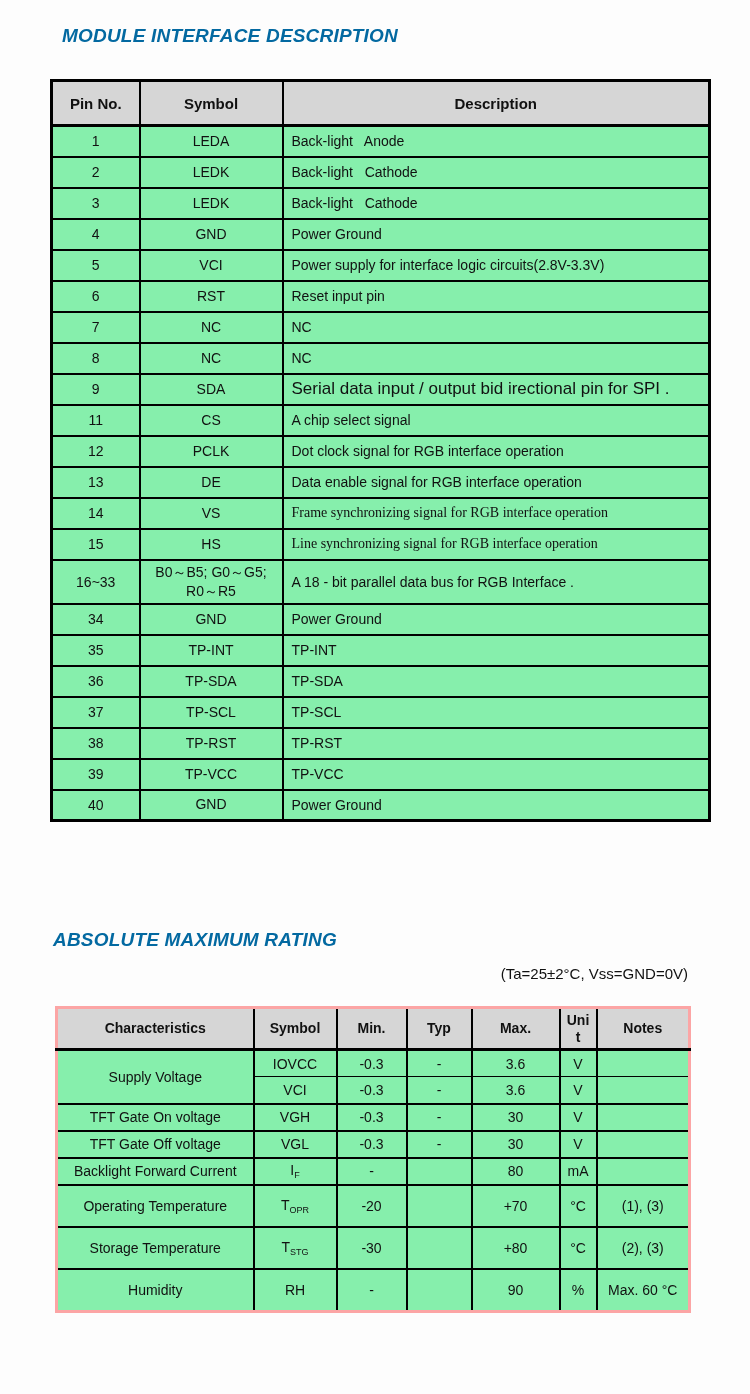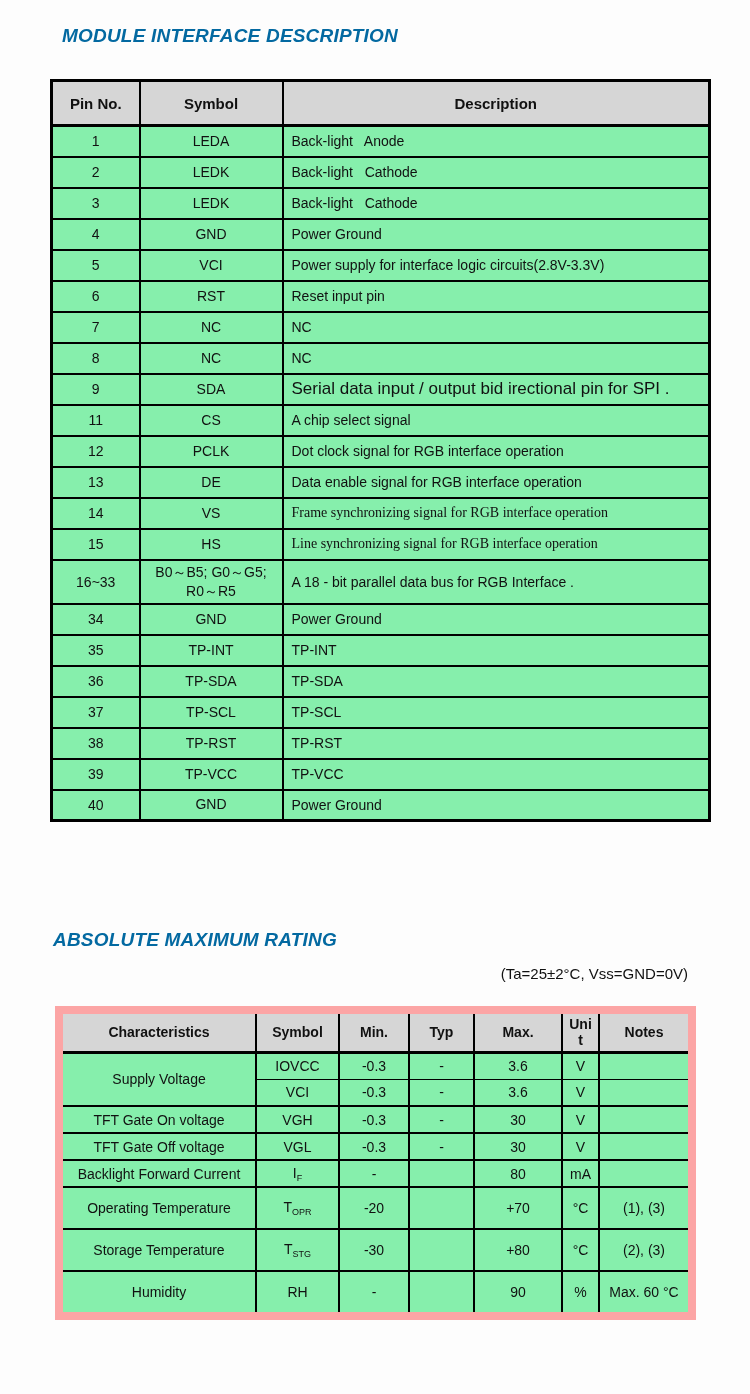--- a/index.html
+++ b/index.html
@@ -54,21 +54,21 @@
     vertical-align: middle;
   }
   #mi-table tr.tall td { height: 44px; }
   #mi-table .c-pin { text-align: center; }
   #mi-table .c-sym { text-align: center; white-space: pre-line; line-height: 1.35; }
   #mi-table .c-desc { text-align: left; padding-left: 8px; white-space: pre-wrap; }
   #mi-table .c-desc.small { font-size: 17px; }
   #mi-table .c-desc.serif { font-family: "Liberation Serif", serif; font-size: 14px; }
 
   
-  #amr-table { position: absolute; left: 55px; top: 982px; width: 633px; border: 8px solid #fca5a5; }
+  #amr-table { position: absolute; left: 55px; top: 982px; width: 633px; border: 3px solid #fca5a5; }
   #amr-table th {
     background: #d6d6d6;
     border: 2px solid #000;
     border-bottom: 3px solid #000;
     height: 42px;
     font-size: 14px;
     font-weight: bold;
     text-align: center;
     vertical-align: middle;
     line-height: 1.15;

